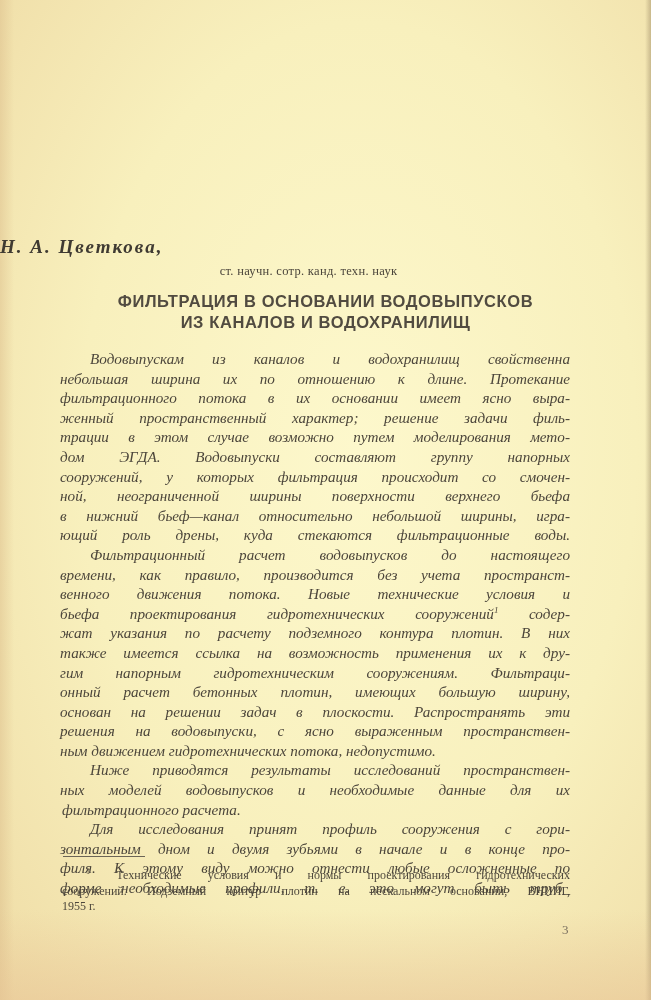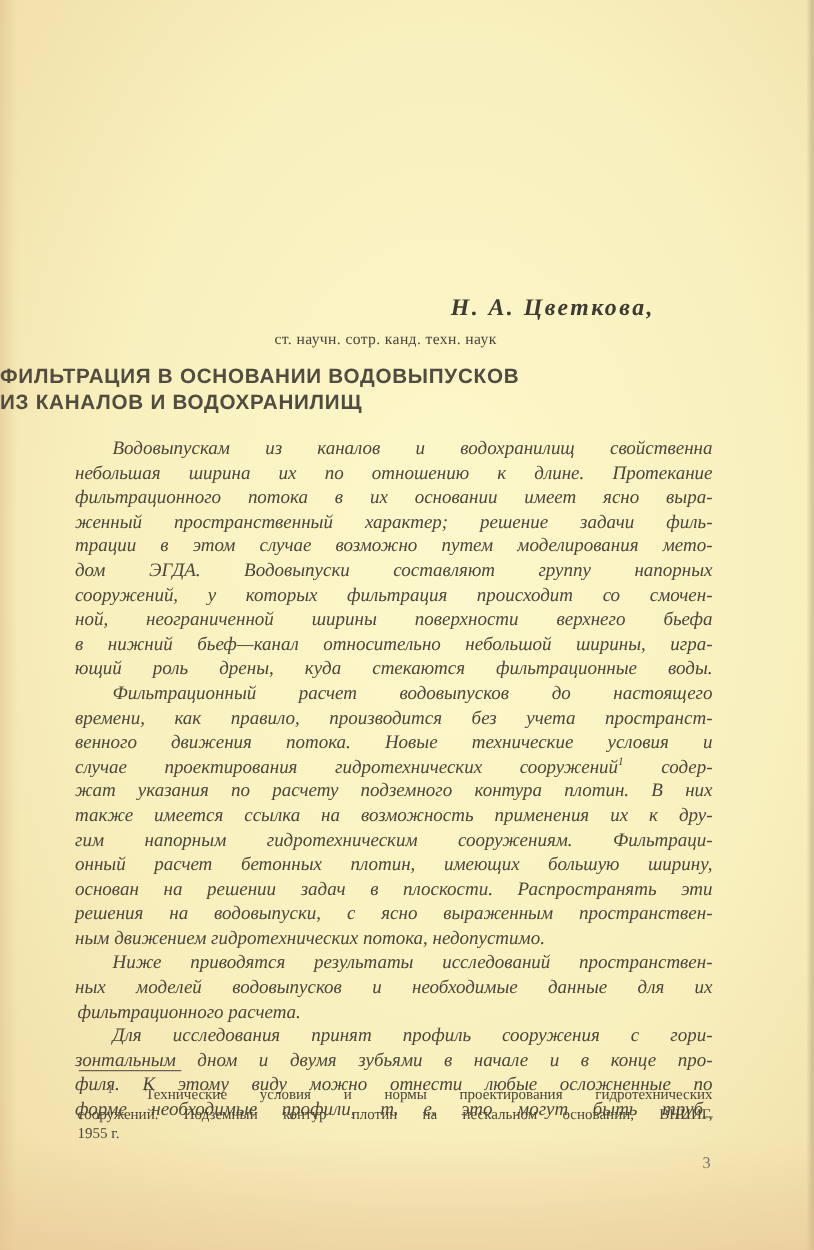--- a/index.html
+++ b/index.html
@@ -20,29 +20,29 @@
     .left-edge {
       position: absolute; left: 0; top: 0; bottom: 0; width: 14px;
       background: linear-gradient(to right, rgba(220,190,140,0.5), rgba(220,190,140,0));
     }
     .right-edge {
       position: absolute; right: 0; top: 0; bottom: 0; width: 6px;
       background: linear-gradient(to left, rgba(120,100,70,0.35), rgba(120,100,70,0));
     }
     .author {
       position: absolute; top: 236px; left: 0; width: 524px;
-      text-align: right; font-style: italic; font-weight: bold;
+      text-align: left; font-style: italic; font-weight: bold;
       font-size: 19px; letter-spacing: 2px; color: #3f3a32;
     }
     .author-title {
       position: absolute; top: 264px; left: 0; width: 557px; padding-left: 60px; box-sizing: border-box;
       text-align: center; font-size: 12.5px; color: #4a443a; letter-spacing: 0.3px;
     }
     .article-title {
-      position: absolute; top: 291px; left: 0; width: 651px; 
+      position: absolute; top: 291px; left: 0; width: 651px; text-align: center;
       font-family: "Liberation Sans", "DejaVu Sans", sans-serif;
       font-weight: bold; font-size: 16.5px; line-height: 21px; color: #514b40; letter-spacing: 0.6px;
     }
     .body-text {
       position: absolute; top: 349px; left: 90px; width: 480px;
       font-size: 15.2px; line-height: 19.6px; color: #4c463b; font-style: italic;
     }
     .line { display: block; white-space: nowrap; text-align: justify; text-align-last: justify; }
     .line.last { text-align-last: left; }
     .footnote-rule {
@@ -79,21 +79,21 @@
   <span class="line" style="margin-left:-30px">женный пространственный характер; решение задачи филь-</span>
   <span class="line" style="margin-left:-30px">трации в этом случае возможно путем моделирования мето-</span>
   <span class="line" style="margin-left:-30px">дом ЭГДА. Водовыпуски составляют группу напорных</span>
   <span class="line" style="margin-left:-30px">сооружений, у которых фильтрация происходит со смочен-</span>
   <span class="line" style="margin-left:-30px">ной, неограниченной ширины поверхности верхнего бьефа</span>
   <span class="line" style="margin-left:-30px">в нижний бьеф—канал относительно небольшой ширины, игра-</span>
   <span class="line" style="margin-left:-30px">ющий роль дрены, куда стекаются фильтрационные воды.</span>
   <span class="line" style="padding-left:0">Фильтрационный расчет водовыпусков до настоящего</span>
   <span class="line" style="margin-left:-30px">времени, как правило, производится без учета пространст-</span>
   <span class="line" style="margin-left:-30px">венного движения потока. Новые технические условия и</span>
-  <span class="line" style="margin-left:-30px"><span>случае проектирования гидротехнических сооружений</span><sup class="fn">1</sup><span> содер-</span></span>
+  <span class="line" style="margin-left:-30px"><span>бьефа проектирования гидротехнических сооружений</span><sup class="fn">1</sup><span> содер-</span></span>
   <span class="line" style="margin-left:-30px">жат указания по расчету подземного контура плотин. В них</span>
   <span class="line" style="margin-left:-30px">также имеется ссылка на возможность применения их к дру-</span>
   <span class="line" style="margin-left:-30px">гим напорным гидротехническим сооружениям. Фильтраци-</span>
   <span class="line" style="margin-left:-30px">онный расчет бетонных плотин, имеющих большую ширину,</span>
   <span class="line" style="margin-left:-30px">основан на решении задач в плоскости. Распространять эти</span>
   <span class="line" style="margin-left:-30px">решения на водовыпуски, с ясно выраженным пространствен-</span>
   <span class="line last" style="margin-left:-30px">ным движением гидротехнических потока, недопустимо.</span>
   <span class="line" style="padding-left:0">Ниже приводятся результаты исследований пространствен-</span>
   <span class="line" style="margin-left:-30px">ных моделей водовыпусков и необходимые данные для их</span>
   <span class="line last" style="margin-left:-28px">фильтрационного расчета.</span>

